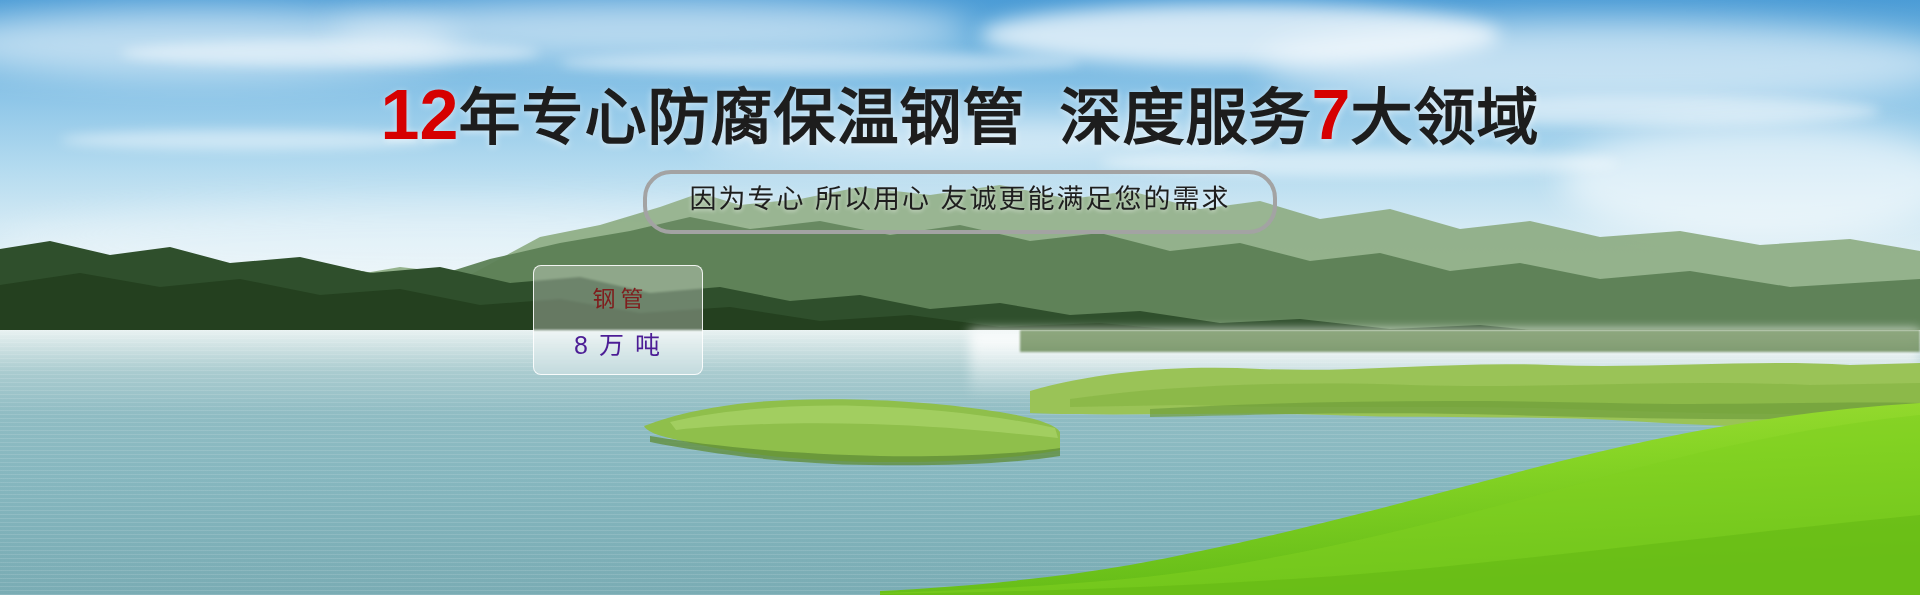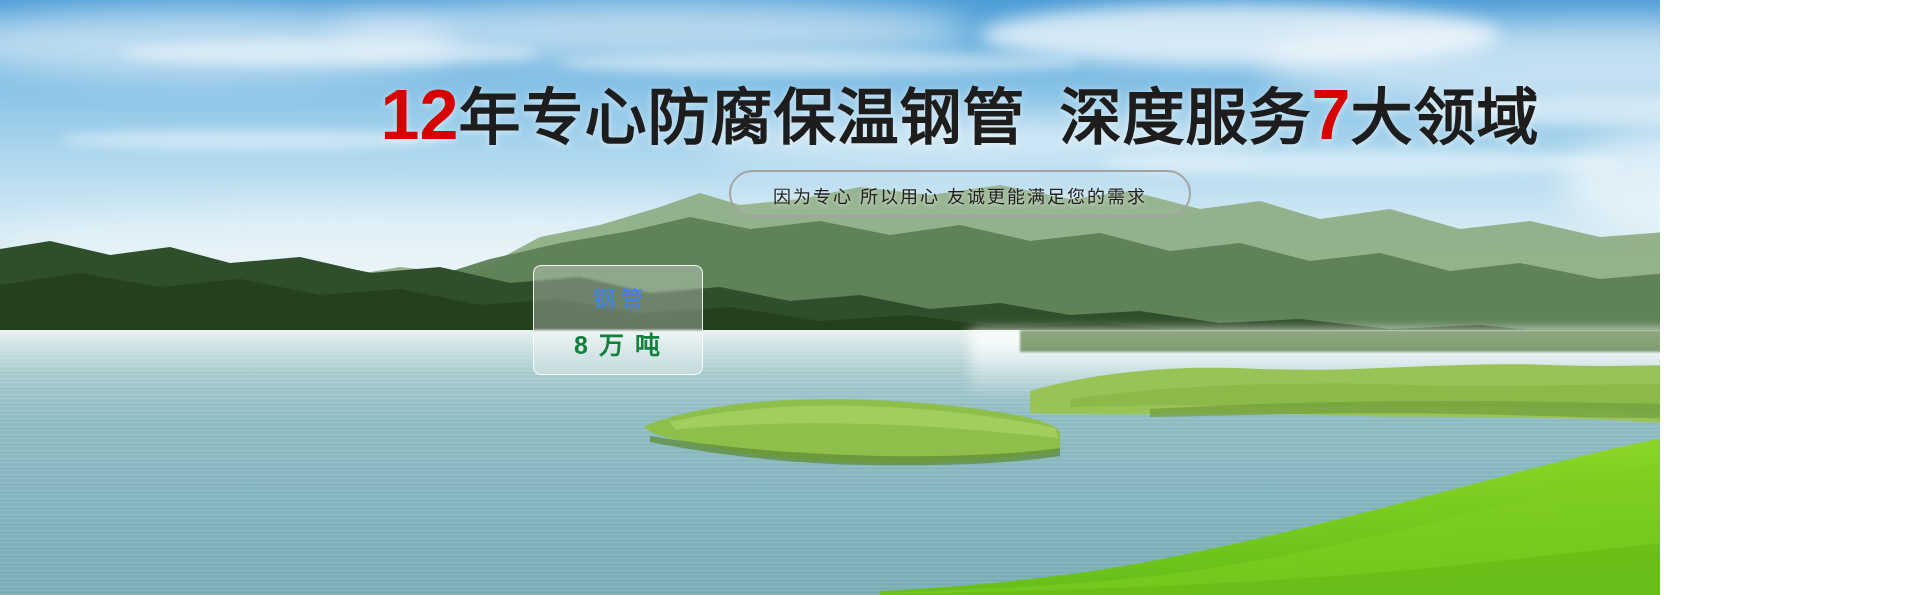--- a/index.html
+++ b/index.html
@@ -6,21 +6,21 @@
   * { margin:0; padding:0; box-sizing:border-box; }
   html, body {
     width:1920px; height:595px;
     overflow:hidden;
     background:#ffffff;
     font-family:"Liberation Sans","DejaVu Sans",sans-serif;
   }
 
   #banner {
     position:relative;
-    width:1660px; height:595px;
+    width:1920px; height:595px;
     overflow:hidden;
   }
 
   
   .sky {
     position:absolute; left:0; top:0; width:1920px; height:330px;
     background:
       linear-gradient(to bottom,
         #4c9cd6 0%,
         #69b0de 12%,
@@ -112,24 +112,24 @@
     letter-spacing:0;
   }
   .headline .hl-gap { display:inline-block; width:34px; }
 
   .subtitle-wrap {
     position:absolute; left:0; top:170px; width:1920px;
     text-align:center;
   }
   .subtitle {
     display:inline-block;
-    padding:9px 42px 2px;
-    border:2px solid #a3a3a3;
+    padding:9px 42px 15px;
+    border:4px solid #a3a3a3;
     border-radius:28px;
-    font-size:18px;
+    font-size:27px;
     line-height:32px;
     letter-spacing:2px;
     color:#1e1e1e;
     background:rgba(255,255,255,0.06);
     text-shadow:0 1px 4px rgba(255,255,255,0.65);
   }
 
   
   .cards {
     position:absolute; left:533px; top:265px;
@@ -145,28 +145,28 @@
     display:flex;
     flex-direction:column;
     align-items:center;
     justify-content:center;
     gap:11px;
   }
   .card-label {
     font-size:23px;
     letter-spacing:5px;
     text-indent:5px;
-    color:#3b82f6;
+    color:#7f1d1d;
     font-weight:500;
   }
   .card-value {
     font-size:25px;
     letter-spacing:2px;
-    color:#15803d;
-    font-weight:700;
+    color:#4c1d95;
+    font-weight:400;
   }
   .card-value sup {
     font-size:15px;
     vertical-align:super;
     letter-spacing:0;
   }
 </style>
 </head>
 <body>
 

